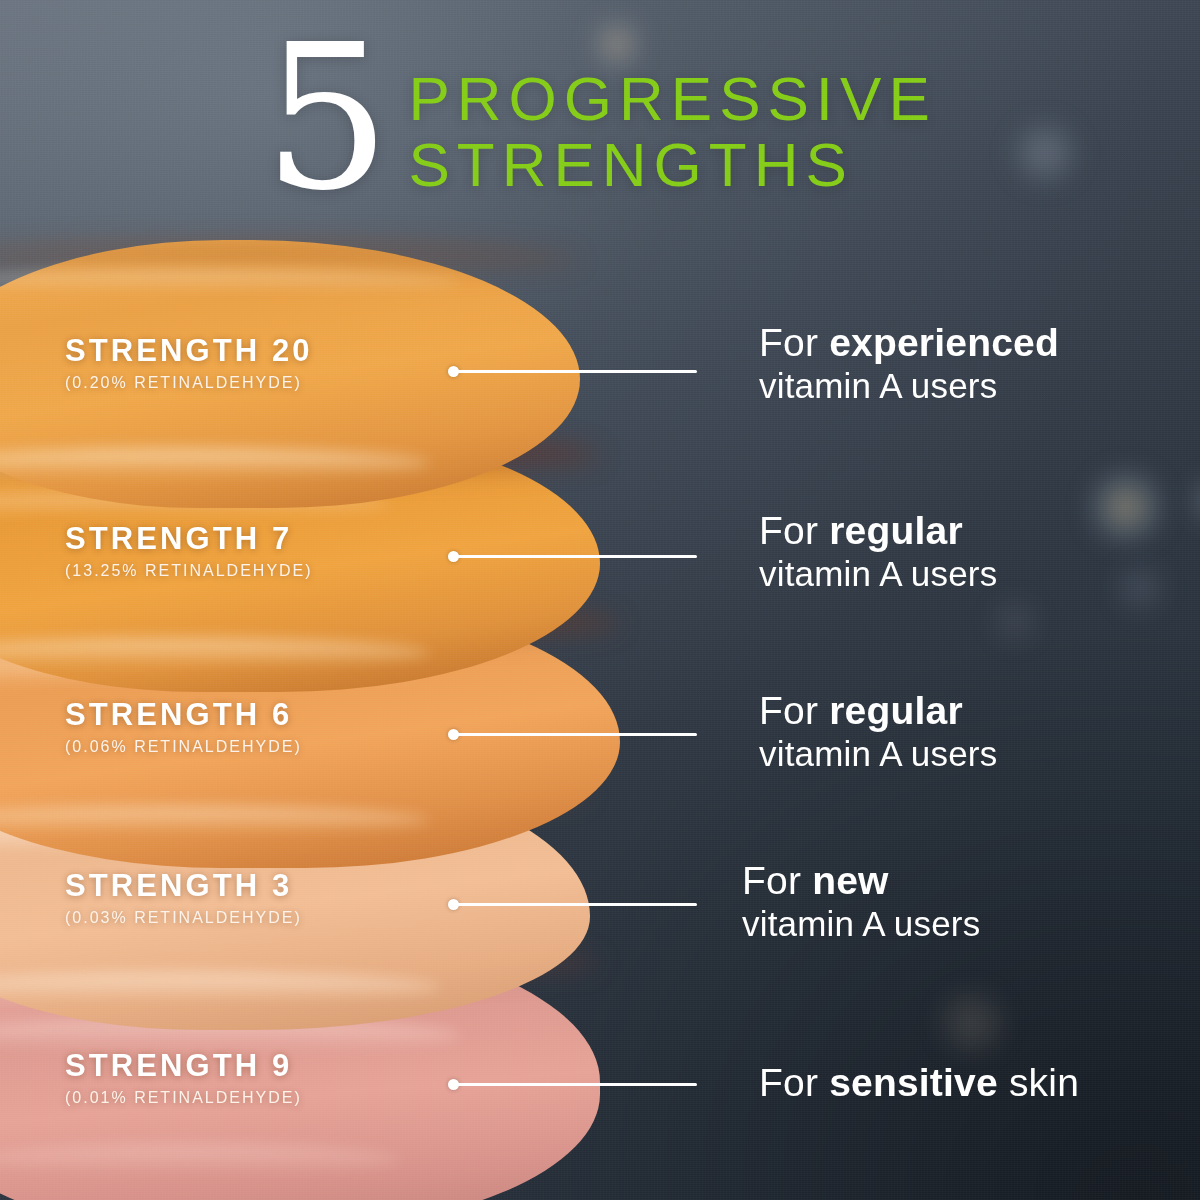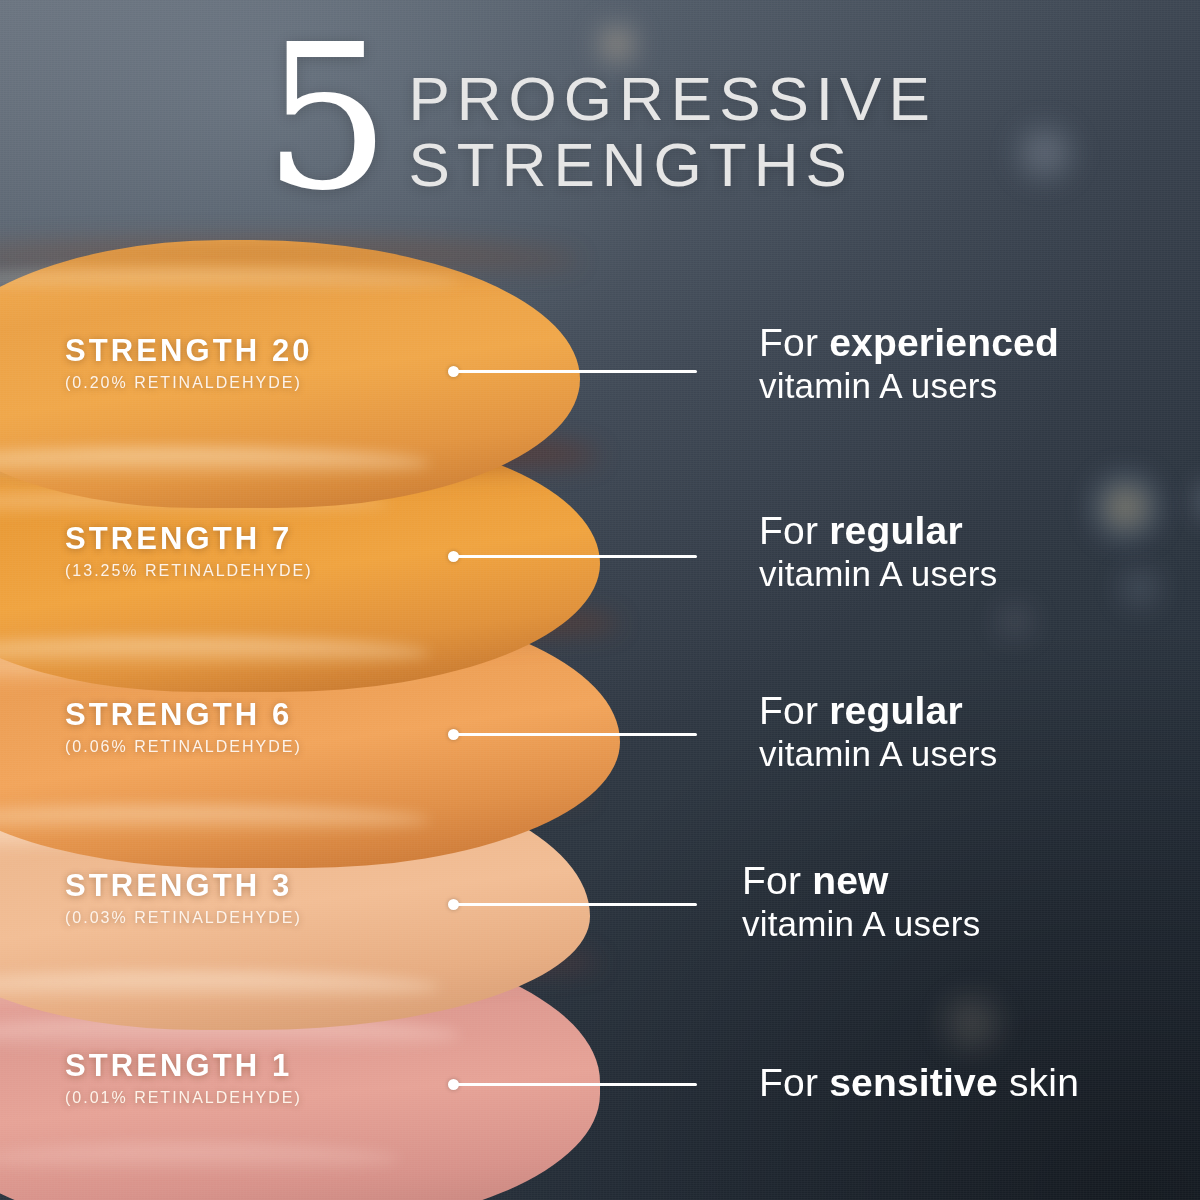--- a/index.html
+++ b/index.html
@@ -42,21 +42,21 @@
 
   
   .header{position:absolute;left:0;top:0;width:1200px;display:flex;justify-content:center;}
   .hdr-inner{display:flex;align-items:flex-start;gap:22px;padding-top:38px;}
   .big5{
     color:#ffffff;font-size:200px;line-height:.80;font-weight:300;
     font-family:"DejaVu Serif",serif;letter-spacing:-4px;
     text-shadow:0 2px 14px rgba(0,0,0,.18);
   }
   .hdr-text{
-    color:#e5e5e5;font-size:62px;line-height:1.06;font-weight:300;
+    color:#84cc16;font-size:62px;line-height:1.06;font-weight:300;
     letter-spacing:7px;padding-top:28px;white-space:pre-line;
     text-shadow:0 2px 12px rgba(0,0,0,.18);
   }
 
   
   .row{position:absolute;left:0;width:1200px;}
   .label-block{position:absolute;left:65px;color:#fff;}
   .label-main{
     font-size:31px;font-weight:700;letter-spacing:3.1px;
     text-shadow:0 1px 7px rgba(90,45,10,.40);
@@ -207,21 +207,21 @@
       <span class="line" style="width:240px;"></span>
     </div>
     <div class="desc" style="left:742px;top:858px;">
       <div class="l1"><span>For </span><b>new</b><span></span></div>
       <div class="l2">vitamin A users</div>
     </div>
   </div>
 
   <div class="row" style="top:0;">
     <div class="label-block" style="top:1048px;">
-      <div class="label-main">STRENGTH 1</div>
+      <div class="label-main">STRENGTH 9</div>
       <div class="label-sub">(0.01% RETINALDEHYDE)</div>
     </div>
     <div class="conn" style="left:448px;top:1077px;width:252px;">
       <span class="dot"></span>
       <span class="line" style="width:240px;"></span>
     </div>
     <div class="desc" style="left:759px;top:1060px;">
       <div class="l1"><span>For </span><b>sensitive</b><span> skin</span></div>
       <div class="l2"></div>
     </div>

